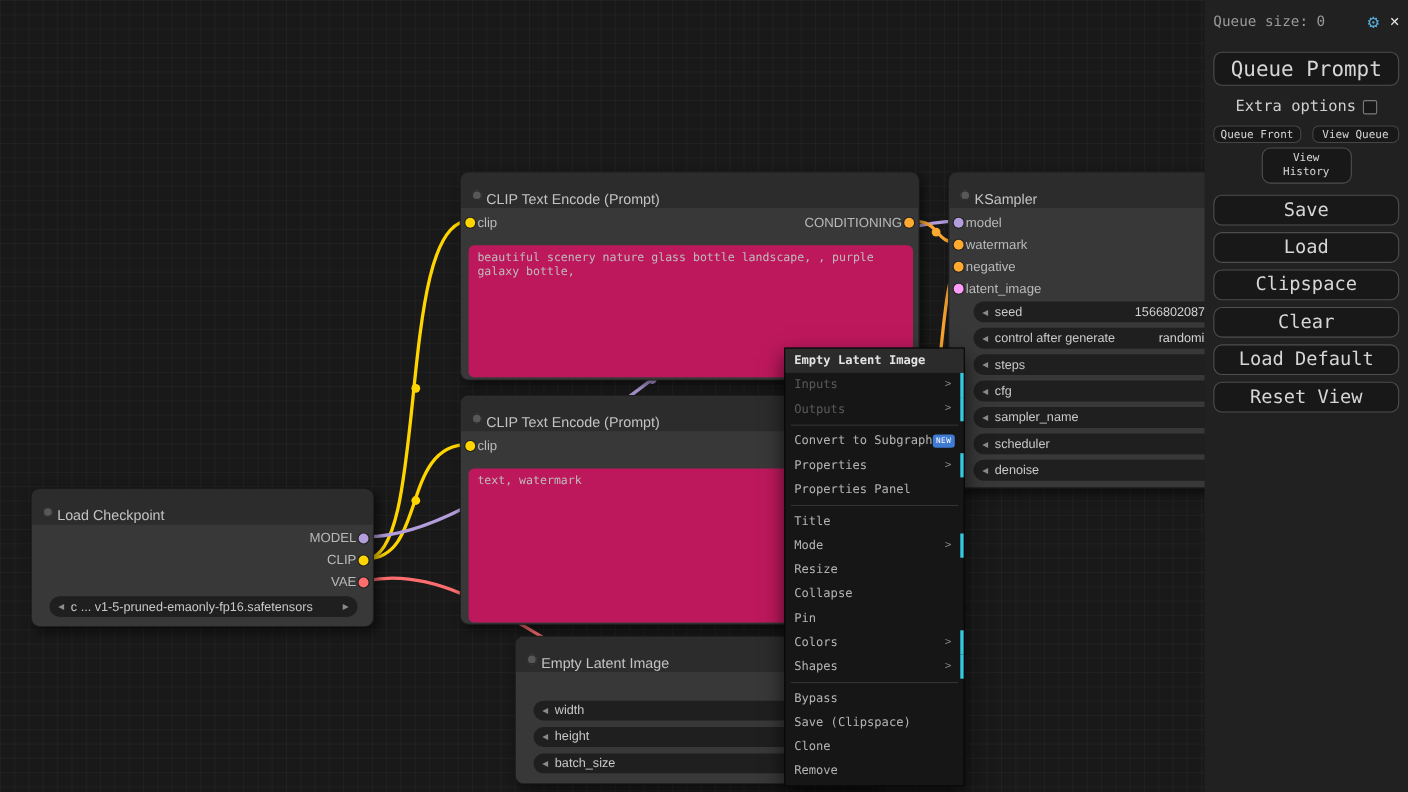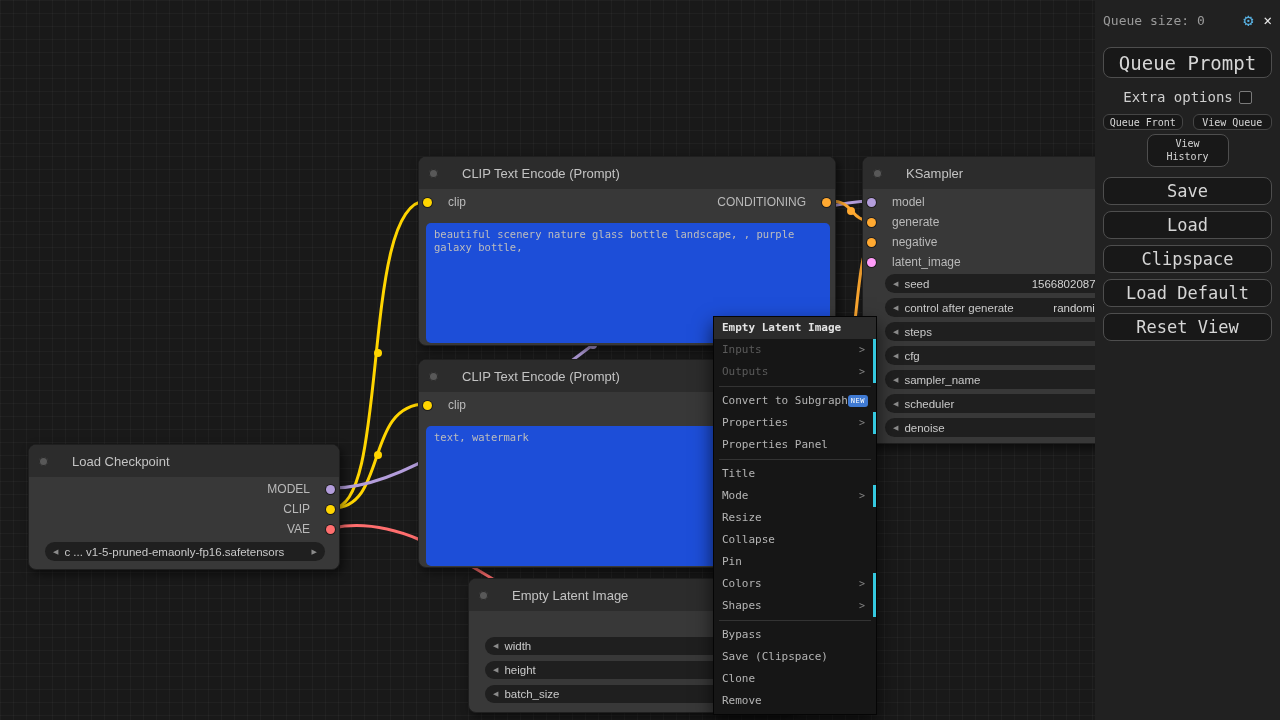--- a/index.html
+++ b/index.html
@@ -12,34 +12,34 @@
       linear-gradient(rgba(255,255,255,0.03) 1px, transparent 1px),
       linear-gradient(90deg, rgba(255,255,255,0.03) 1px, transparent 1px);
     background-size: 13px 13px; }
 
   #wires { position: absolute; left: 0; top: 0; width: 1280px; height: 720px; }
 
   
   .node { position: absolute; background: #383838; border: 1px solid #1f1f1f;
           border-radius: 8px; box-shadow: 3px 4px 10px rgba(0,0,0,0.55); }
   .node-title { height: 30px; background: #2c2c2c; border-radius: 7px 7px 0 0;
-                display: flex; align-items: center; gap: 24px; padding: 16px 10px;
+                display: flex; align-items: flex-start; gap: 4px; padding: 16px 10px;
                 font-size: 13px; color: #c3c3c3; }
   .collapse-dot { width: 9px; height: 9px; border-radius: 50%; background: #585858;
                   box-shadow: inset 0 0 0 1px #2a2a2a; flex: none; }
   .slot { position: absolute; height: 16px; display: flex; align-items: center;
-          gap: 16px; font-size: 12px; color: #b9b9b9; }
+          gap: 2px; font-size: 12px; color: #b9b9b9; }
   .slot.in  { left: 4px; }
   .slot.out { right: 4px; }
   .dot { width: 9px; height: 9px; border-radius: 50%; box-shadow: 0 0 0 1px rgba(0,0,0,0.45); flex: none; }
   .c-clip { background: #ffd500; } .c-cond { background: #ffa931; }
   .c-model { background: #b39ddb; } .c-vae { background: #ff6e6e; }
   .c-latent { background: #ff9cf9; }
 
-  .node-text { position: absolute; background: #1d4ed8; border-radius: 5px;
+  .node-text { position: absolute; background: #be185d; border-radius: 5px;
                color: #bdbdbd; font-family: "DejaVu Sans Mono", monospace;
                font-size: 10.5px; line-height: 13px; padding: 5px 8px;
                white-space: pre-wrap; overflow: hidden; }
 
   .widget { position: absolute; height: 19px; background: #1f1f1f; border-radius: 10px;
             display: flex; align-items: center; gap: 6px; padding: 0 8px;
             font-size: 11.5px; color: #c9c9c9; overflow: hidden; }
   .widget .arr { color: #8b8b8b; font-size: 7px; flex: none; }
   .widget .wvalue { margin-left: auto; color: #d2d2d2; white-space: nowrap; }
   .widget .wlabel { white-space: nowrap; }
@@ -162,21 +162,21 @@
     <div class="node-title">
       <span class="collapse-dot"></span>
       <span>KSampler</span>
     </div>
     <div class="slot in" style="top:37px">
       <span class="dot c-model"></span>
       <span>model</span>
     </div>
     <div class="slot in" style="top:57px">
       <span class="dot c-cond"></span>
-      <span>generate</span>
+      <span>watermark</span>
     </div>
     <div class="slot in" style="top:77px">
       <span class="dot c-cond"></span>
       <span>negative</span>
     </div>
     <div class="slot in" style="top:97px">
       <span class="dot c-latent"></span>
       <span>latent_image</span>
     </div>
 
@@ -321,15 +321,16 @@
   <div class="small-row">
     <button>Queue Front</button>
     <button>View Queue</button>
   </div>
   <div class="vh-row">
     <button class="vh-btn">View History</button>
   </div>
   <button class="sb-btn first">Save</button>
   <button class="sb-btn">Load</button>
   <button class="sb-btn">Clipspace</button>
+  <button class="sb-btn">Clear</button>
   <button class="sb-btn">Load Default</button>
   <button class="sb-btn">Reset View</button>
 </div>
 
 </body></html>

